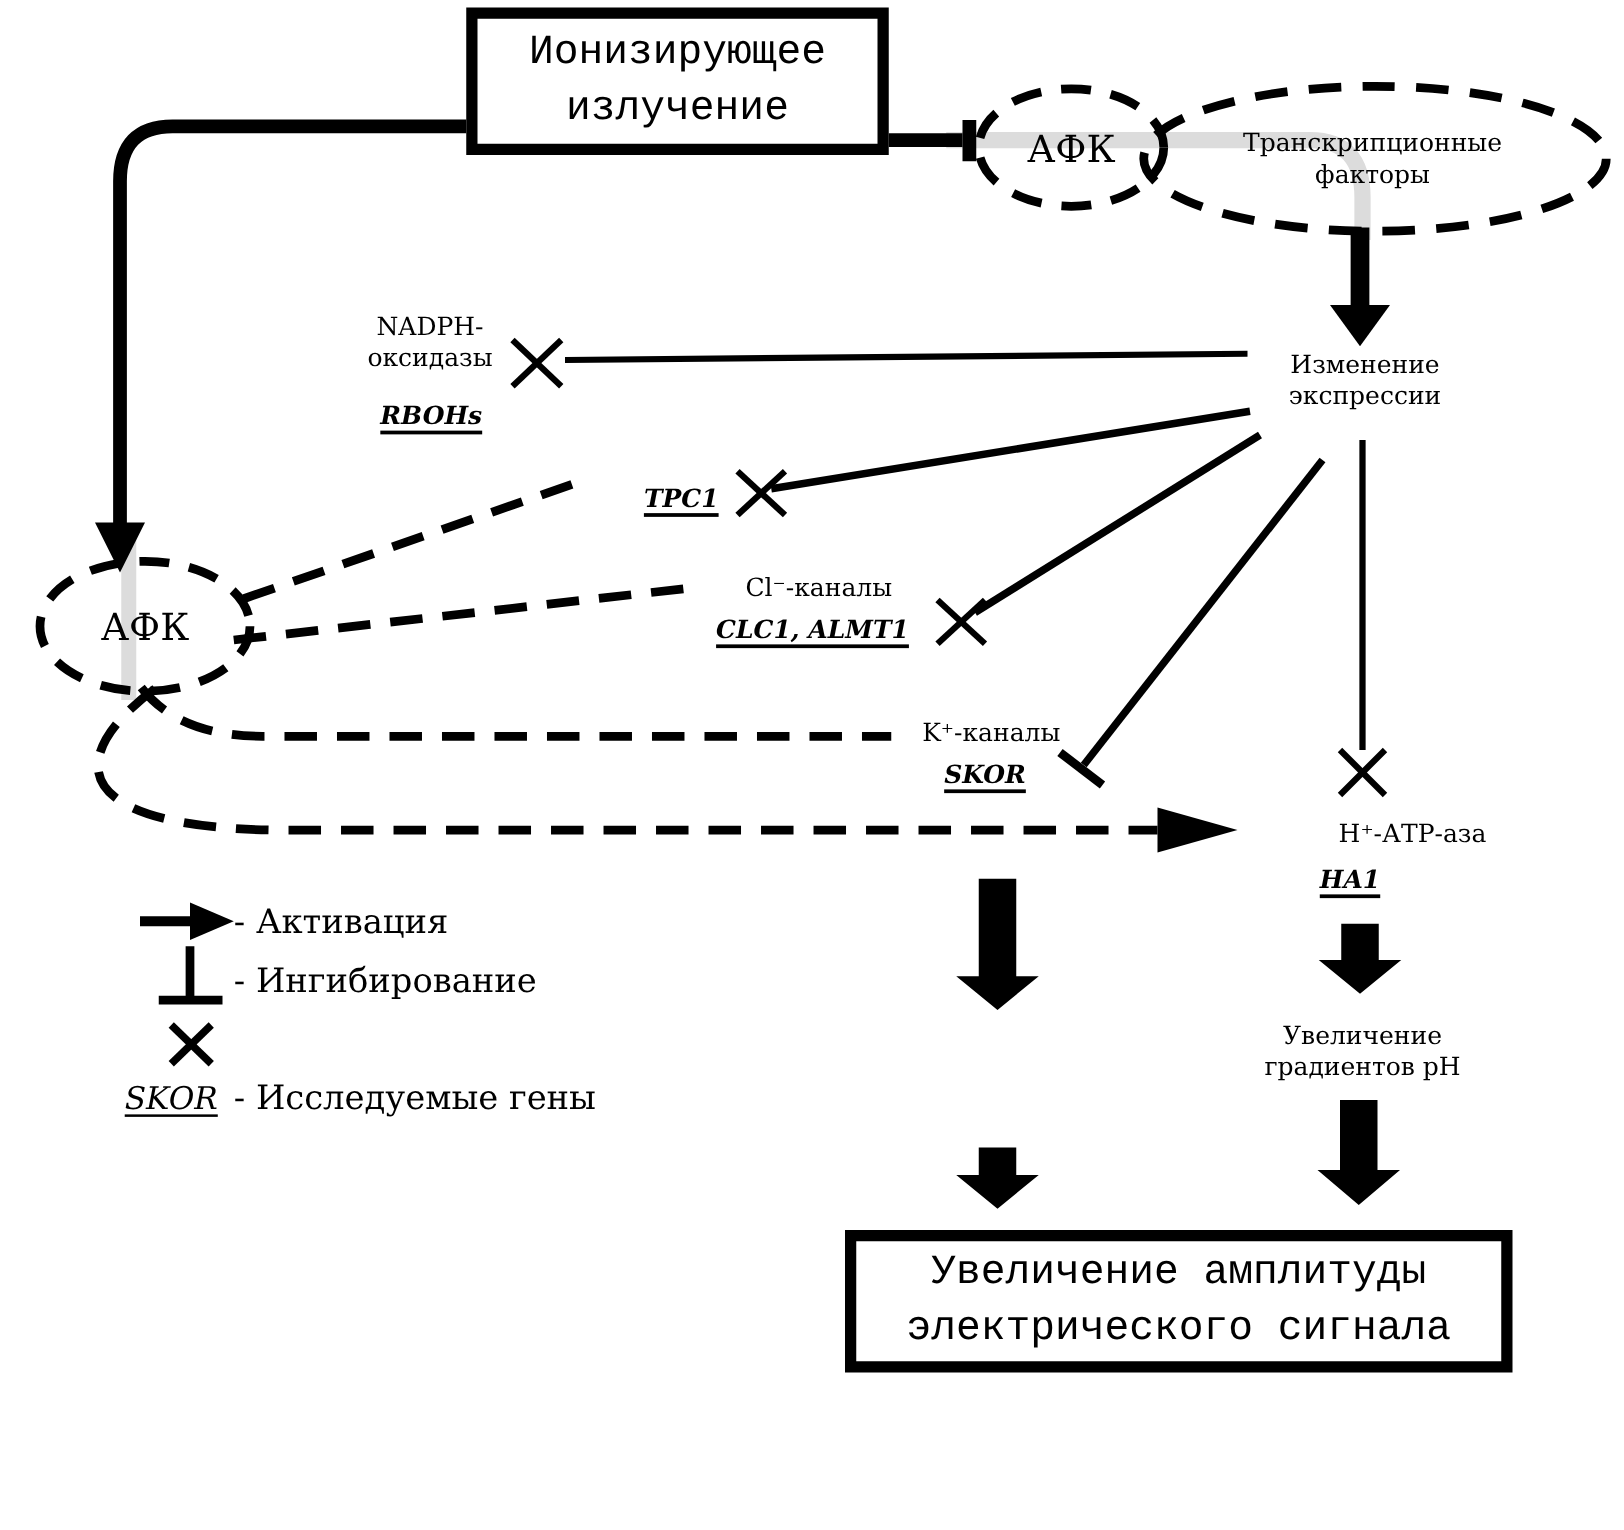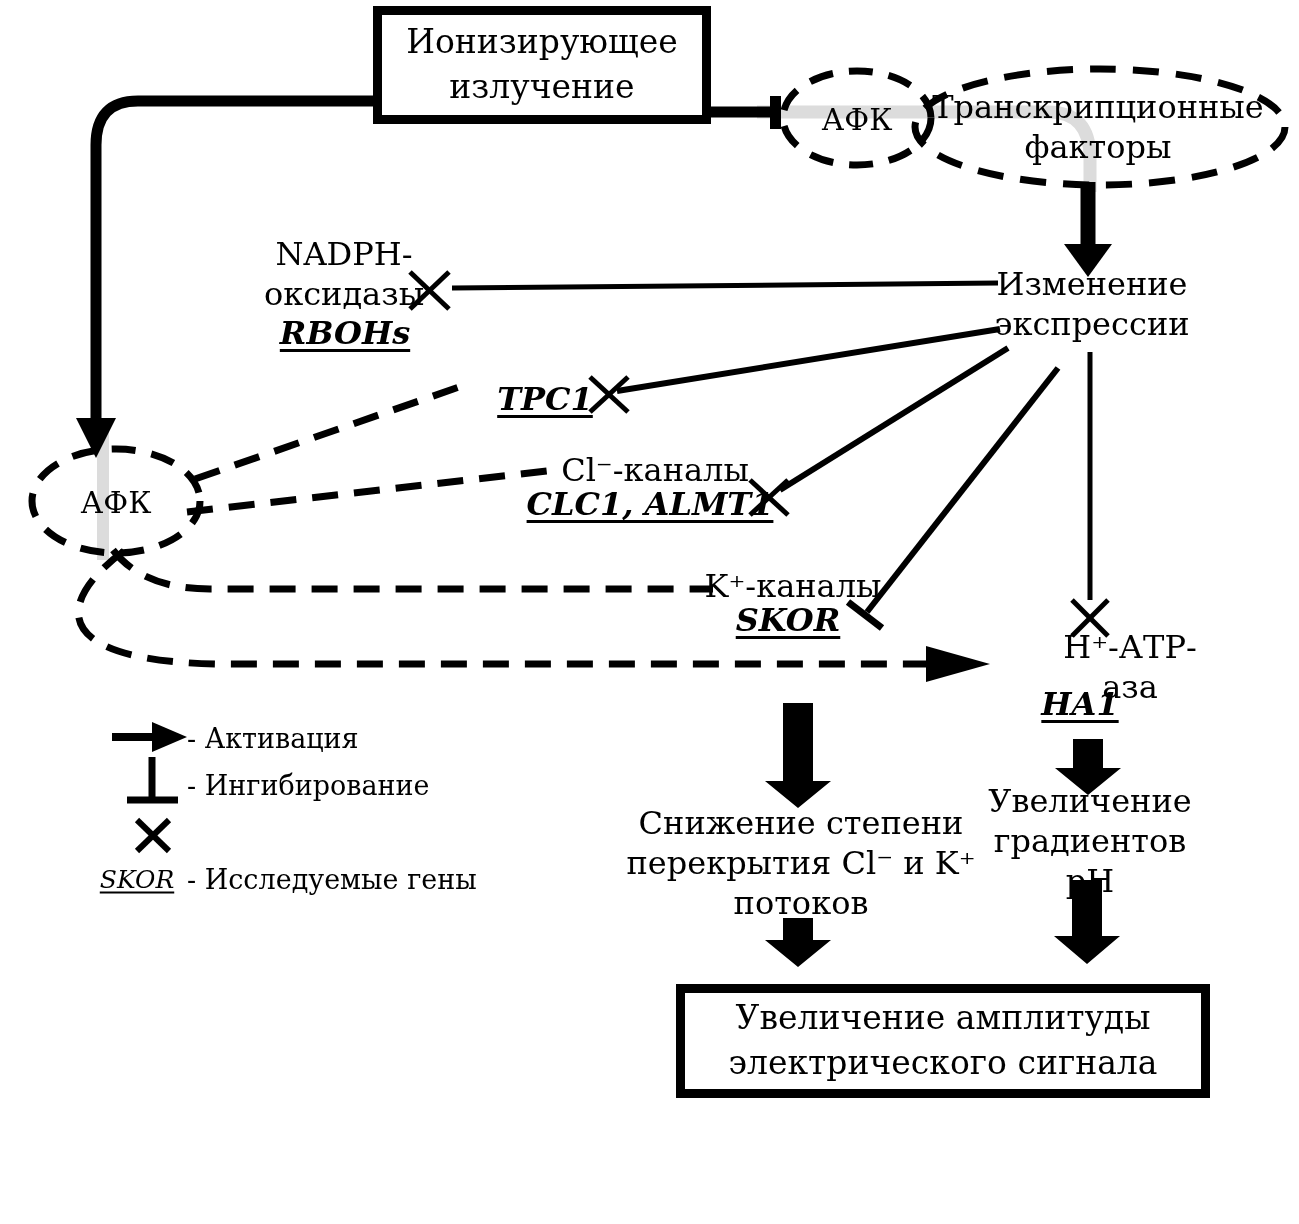--- a/index.html
+++ b/index.html
@@ -3,30 +3,30 @@
 <meta charset="utf-8">
 <style>
   html,body{margin:0;padding:0;background:#fff;}
   #stage{
     position:relative;width:1299px;height:1224px;background:#fff;overflow:hidden;
     font-family:"DejaVu Serif","Liberation Serif","DejaVu Sans",serif;color:#000;
   }
   #stage svg{position:absolute;left:0;top:0;}
   .lbl{
     position:absolute;transform:translate(-50%,-50%);
-    text-align:center;white-space:pre-line;font-size:32px;line-height:1.25;
+    text-align:center;white-space:pre-line;font-size:20px;line-height:1.25;
   }
   .gene{
     font-style:italic;font-weight:bold;
     text-decoration:underline;text-decoration-thickness:2.5px;text-underline-offset:5px;
   }
   .boxed{
     position:absolute;border:9px solid #000;background:#fff;
     display:flex;align-items:center;justify-content:center;
-    text-align:center;font-size:33px;line-height:1.35;white-space:pre-line;
+    text-align:center;font-size:33px;line-height:1.35;white-space:pre-line;font-family:Liberation Mono, monospace;
   }
   .legend-label{
     position:absolute;transform:translate(0,-50%);
     font-size:27px;white-space:nowrap;text-align:left;
   }
   .legend-gene{
     position:absolute;transform:translate(-50%,-50%);
     font-size:25px;font-style:italic;
     text-decoration:underline;text-decoration-thickness:2px;text-underline-offset:4px;
   }
@@ -129,23 +129,20 @@
 
   <div class="lbl" style="left:655px;top:470px;">Cl⁻-каналы</div>
   <div class="lbl gene" style="left:650px;top:504px;">CLC1, ALMT1</div>
 
   <div class="lbl" style="left:793px;top:586px;">K⁺-каналы</div>
   <div class="lbl gene" style="left:788px;top:620px;">SKOR</div>
 
   <div class="lbl" style="left:1130px;top:667px;">H⁺-АТР-аза</div>
   <div class="lbl gene" style="left:1080px;top:704px;">HA1</div>
 
-  <div class="lbl" style="left:801px;top:863px;">Снижение степени
-перекрытия Cl⁻ и K⁺
-потоков</div>
   <div class="lbl" style="left:1090px;top:841px;">Увеличение
 градиентов pH</div>
 
   <div class="legend-label" style="left:187px;top:738px;">- Активация</div>
   <div class="legend-label" style="left:187px;top:785px;">- Ингибирование</div>
   <div class="legend-gene" style="left:137px;top:879px;">SKOR</div>
   <div class="legend-label" style="left:187px;top:879px;">- Исследуемые гены</div>
 
 </div>
 

